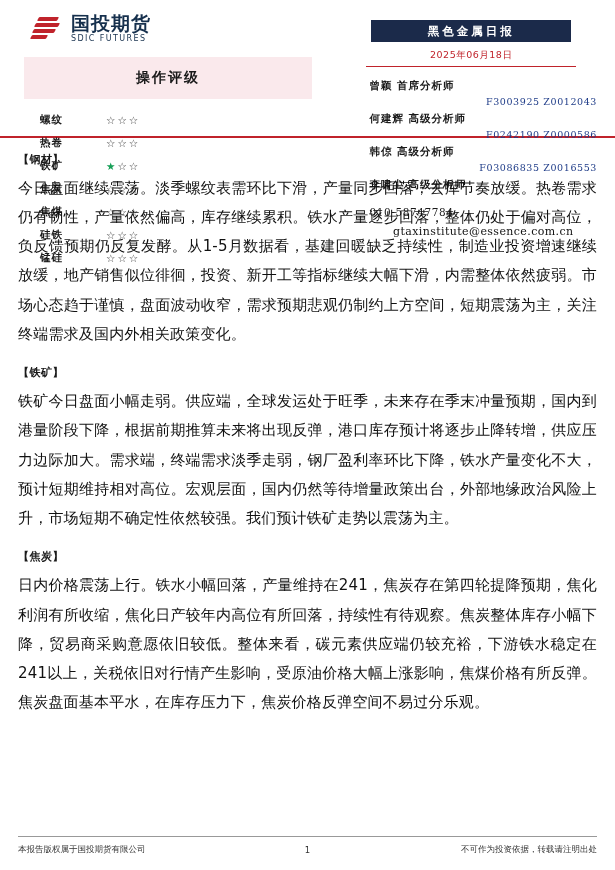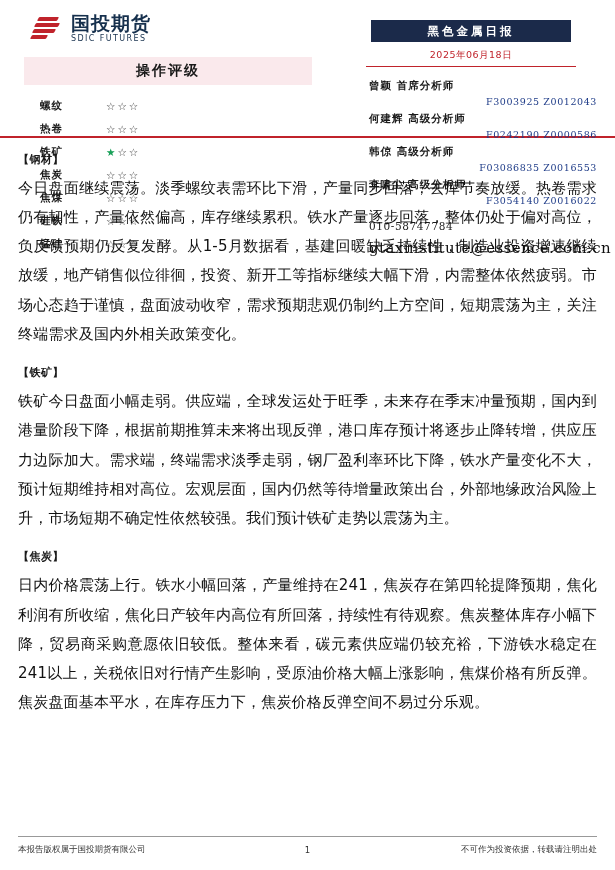--- a/index.html
+++ b/index.html
@@ -55,21 +55,21 @@
   }
   .logo-text-en {
     font-size: 8px;
     letter-spacing: 1.4px;
     color: #16304d;
   }
 
   .rating-title {
     margin: 14px 0 0 6px;
     width: 288px;
-    height: 28px;
+    height: 42px;
     background: #fae9ec;
     display: flex;
     align-items: center;
     justify-content: center;
     font-size: 14px;
     font-weight: bold;
     color: #1a1a1a;
     letter-spacing: 2px;
   }
 
@@ -149,21 +149,21 @@
   }
   .contact {
     margin: 14px 0 0 24px;
     font-family: "DejaVu Serif", "Liberation Serif", serif;
   }
   .contact-phone {
     font-size: 10.5px;
     letter-spacing: 0.6px;
   }
   .contact-email {
-    font-size: 15px;
+    font-size: 11px;
     letter-spacing: 0.4px;
     margin-top: 7px;
     color: #111;
     text-align: center;
   }
 
   .top-rule {
     width: 100%;
     height: 1.6px;
     background: #c0232b;
@@ -280,21 +280,20 @@
       <div class="analyst">
         <div class="analyst-name">何建辉  高级分析师</div>
         <div class="analyst-id">F0242190  Z0000586</div>
       </div>
       <div class="analyst">
         <div class="analyst-name">韩倞  高级分析师</div>
         <div class="analyst-id">F03086835  Z0016553</div>
       </div>
       <div class="analyst">
         <div class="analyst-name">李啸尘  高级分析师</div>
-        <div class="analyst-id">F3054140  Z0016022</div>
       </div>
     </div>
 
     <div class="contact">
       <div class="contact-phone">010-58747784</div>
       <div class="contact-email">gtaxinstitute@essence.com.cn</div>
     </div>
   </div>
 </div>
 

